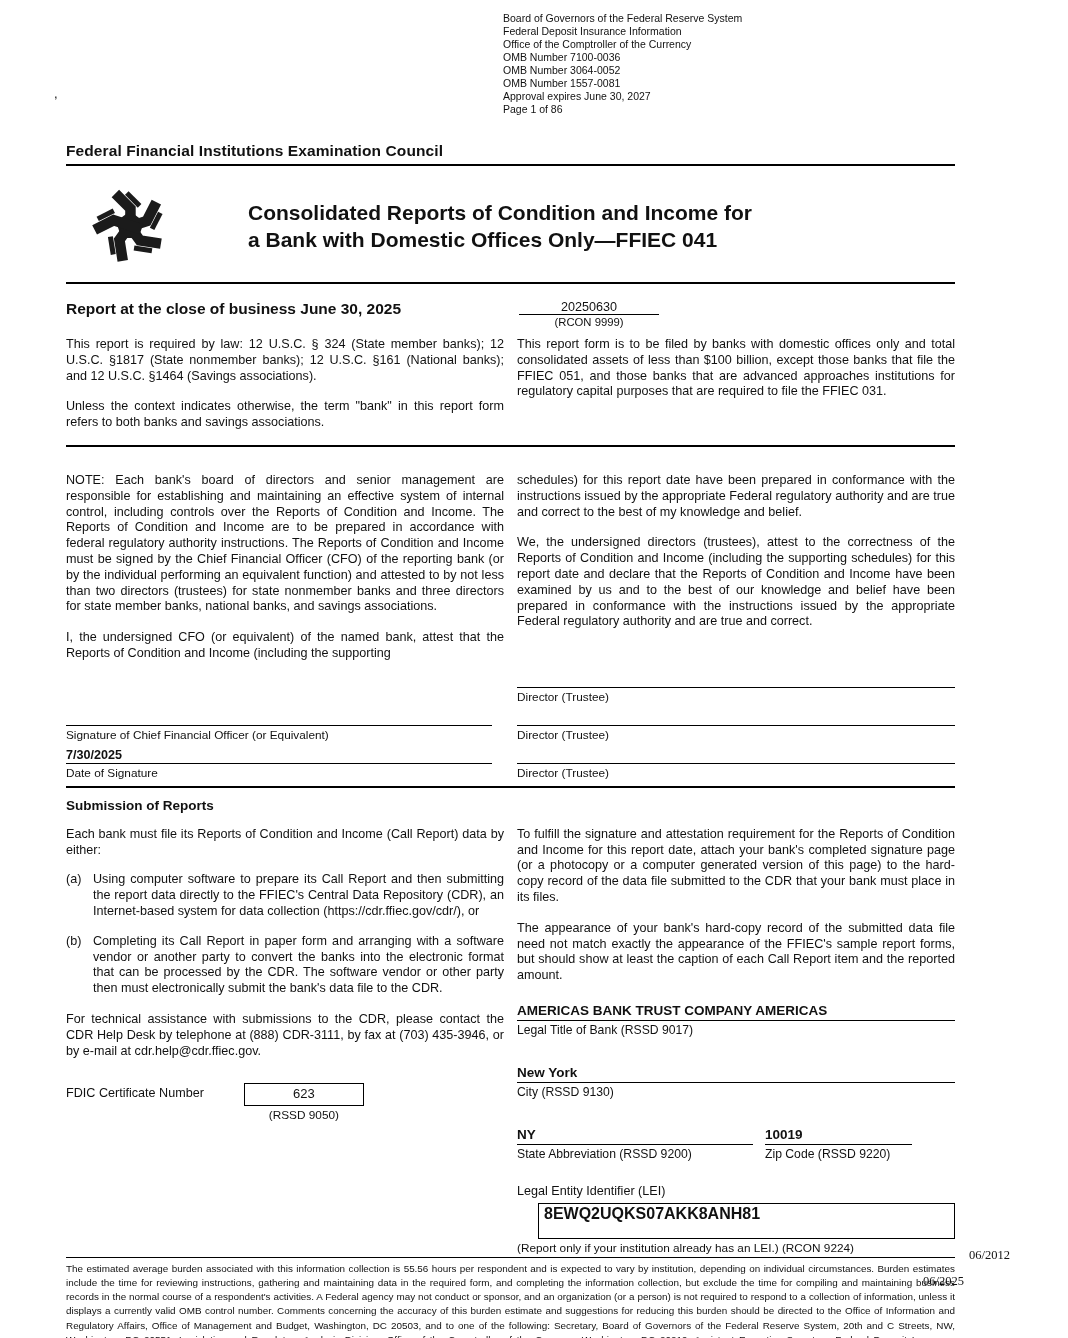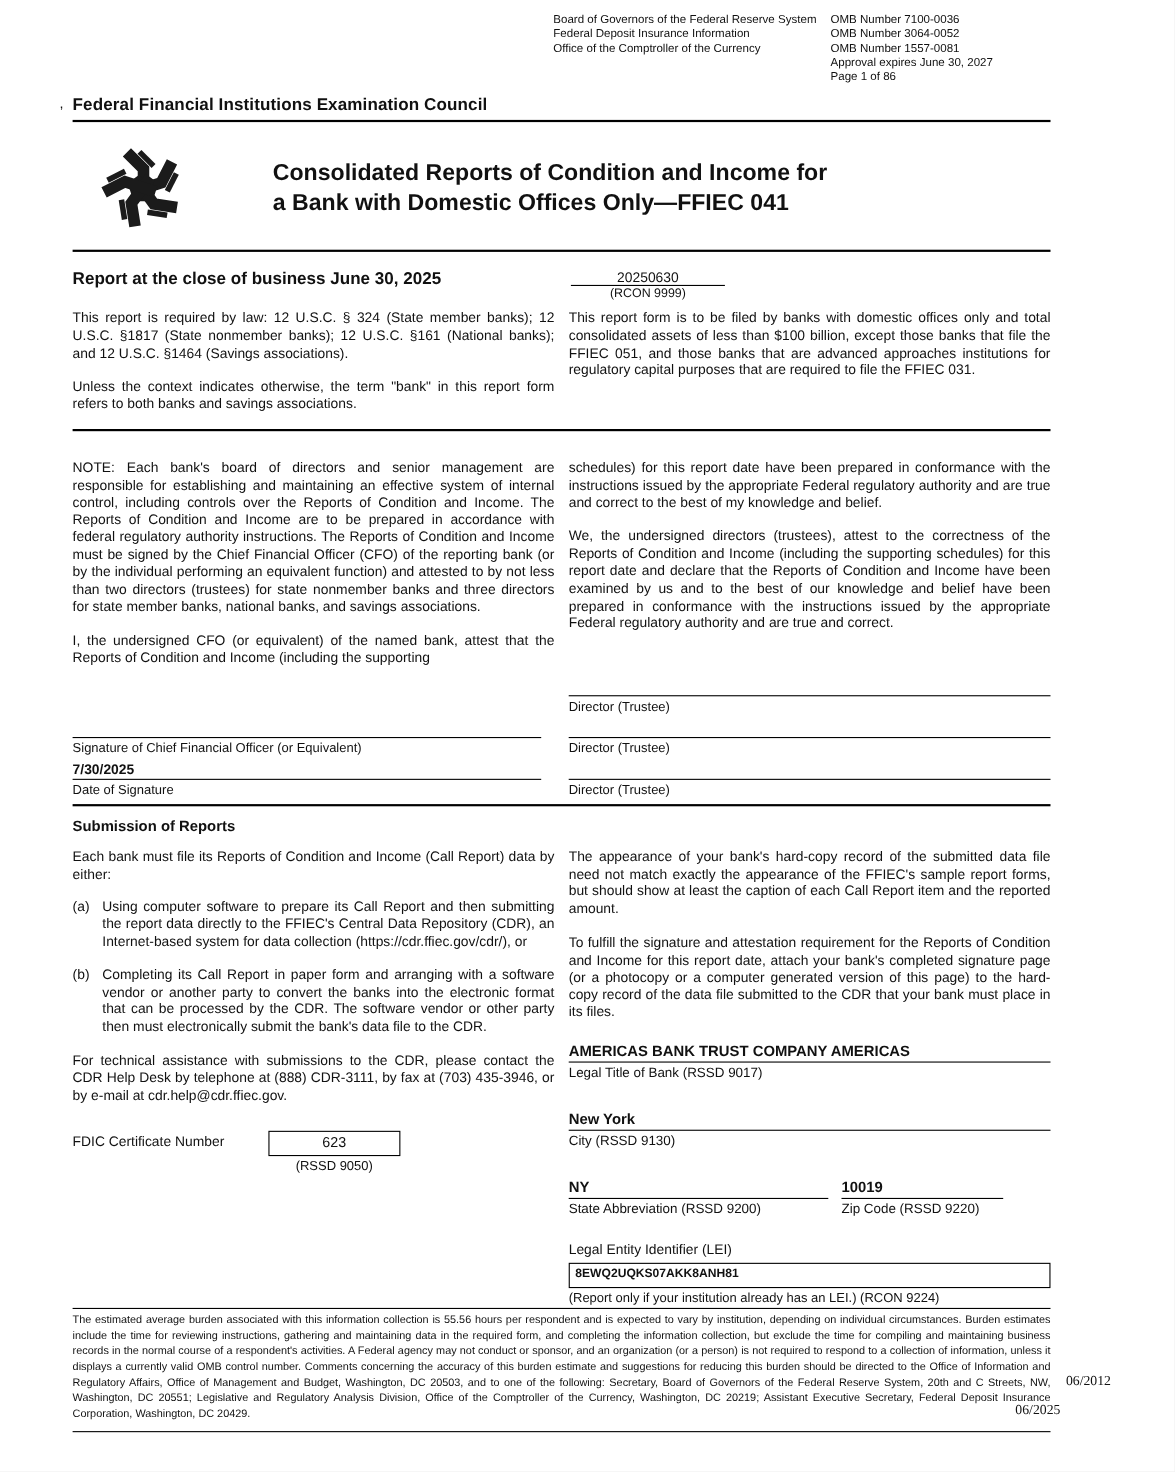--- a/index.html
+++ b/index.html
@@ -9,26 +9,26 @@
     width:1068px; height:1338px;
     margin:0 auto;
     background:#ffffff;
     color:#111;
     font-family:"Liberation Sans", sans-serif;
     overflow:hidden;
   }
   .inner { padding:12px 113px 0 66px; }
 
   
-  .top-header { display:flex; margin-left:437px; font-size:10.5px; line-height:13px; }
+  .top-header { display:flex; margin-left:437px; font-size:10.5px; line-height:13px;flex-direction:column; }
   .agency-block { width:252px; }
   .omb-block { }
 
   
-  .council { margin-top:10px; font-size:15.5px; font-weight:bold; letter-spacing:0.1px; }
+  .council { margin-top:26px; font-size:15.5px; font-weight:bold; letter-spacing:0.1px; }
   .rule2 { border-bottom:2px solid #000; margin-top:4px; }
   .stray { position:absolute; left:54px; top:86px; font-size:13px; }
 
   
   .masthead { display:flex; align-items:center; padding:10px 0 6px 16px; }
   .logo { width:96px; height:100px; flex:none; }
   .mast-title { margin-left:70px; font-size:21px; font-weight:bold; line-height:27.5px; }
   .rule3 { border-bottom:2.5px solid #000; }
 
   
@@ -74,21 +74,21 @@
 
   
   .bank-field { margin-top:19px; text-align:left; }
   .bf-value { font-weight:bold; font-size:13.5px; line-height:15px; padding-bottom:2px; border-bottom:1.4px solid #000; min-height:17px; }
   .bf-label { font-size:12.2px; margin-top:2px; }
   .bf-pair { display:flex; gap:12px; margin-top:26px; }
   .bf-state { width:236px; }
   .bf-zip { width:147px; }
   .lei { margin-top:22px; text-align:left; }
   .lei-label { font-size:12.6px; margin-bottom:3px; }
-  .lei-box { border:1.5px solid #000; font-weight:bold; font-size:11px; padding:2px 5px 3px; }
+  .lei-box { border:1.5px solid #000; font-weight:bold; font-size:16px; padding:2px 5px 16px;margin-left:21px; }
   .lei-note { font-size:11.8px; margin-top:2px; }
 
   
   .burden {
     border-top:1.4px solid #000;
     border-bottom:1.4px solid #000;
     padding:4px 0 8px;
     font-size:9.9px; line-height:14.2px;
     text-align:justify;
   }
@@ -223,22 +223,22 @@
         <div class="fdic-row">
           <span class="fdic-label">FDIC Certificate Number</span>
           <div class="fdic-box-wrap">
             <div class="fdic-box">623</div>
             <div class="fdic-code">(RSSD 9050)</div>
           </div>
         </div>
       </div>
 
       <div class="col">
+        <p>To fulfill the signature and attestation requirement for the Reports of Condition and Income for this report date, attach your bank's completed signature page (or a photocopy or a computer generated version of this page) to the hard-copy record of the data file submitted to the CDR that your bank must place in its files.</p>
         <p>The appearance of your bank's hard-copy record of the submitted data file need not match exactly the appearance of the FFIEC's sample report forms, but should show at least the caption of each Call Report item and the reported amount.</p>
-        <p>To fulfill the signature and attestation requirement for the Reports of Condition and Income for this report date, attach your bank's completed signature page (or a photocopy or a computer generated version of this page) to the hard-copy record of the data file submitted to the CDR that your bank must place in its files.</p>
 
         <div class="bank-field">
           <div class="bf-value">AMERICAS BANK TRUST COMPANY AMERICAS</div>
           <div class="bf-label">Legal Title of Bank (RSSD 9017)</div>
         </div>
 
         <div class="bank-field" style="margin-top:26px;">
           <div class="bf-value">New York</div>
           <div class="bf-label">City (RSSD 9130)</div>
         </div>

